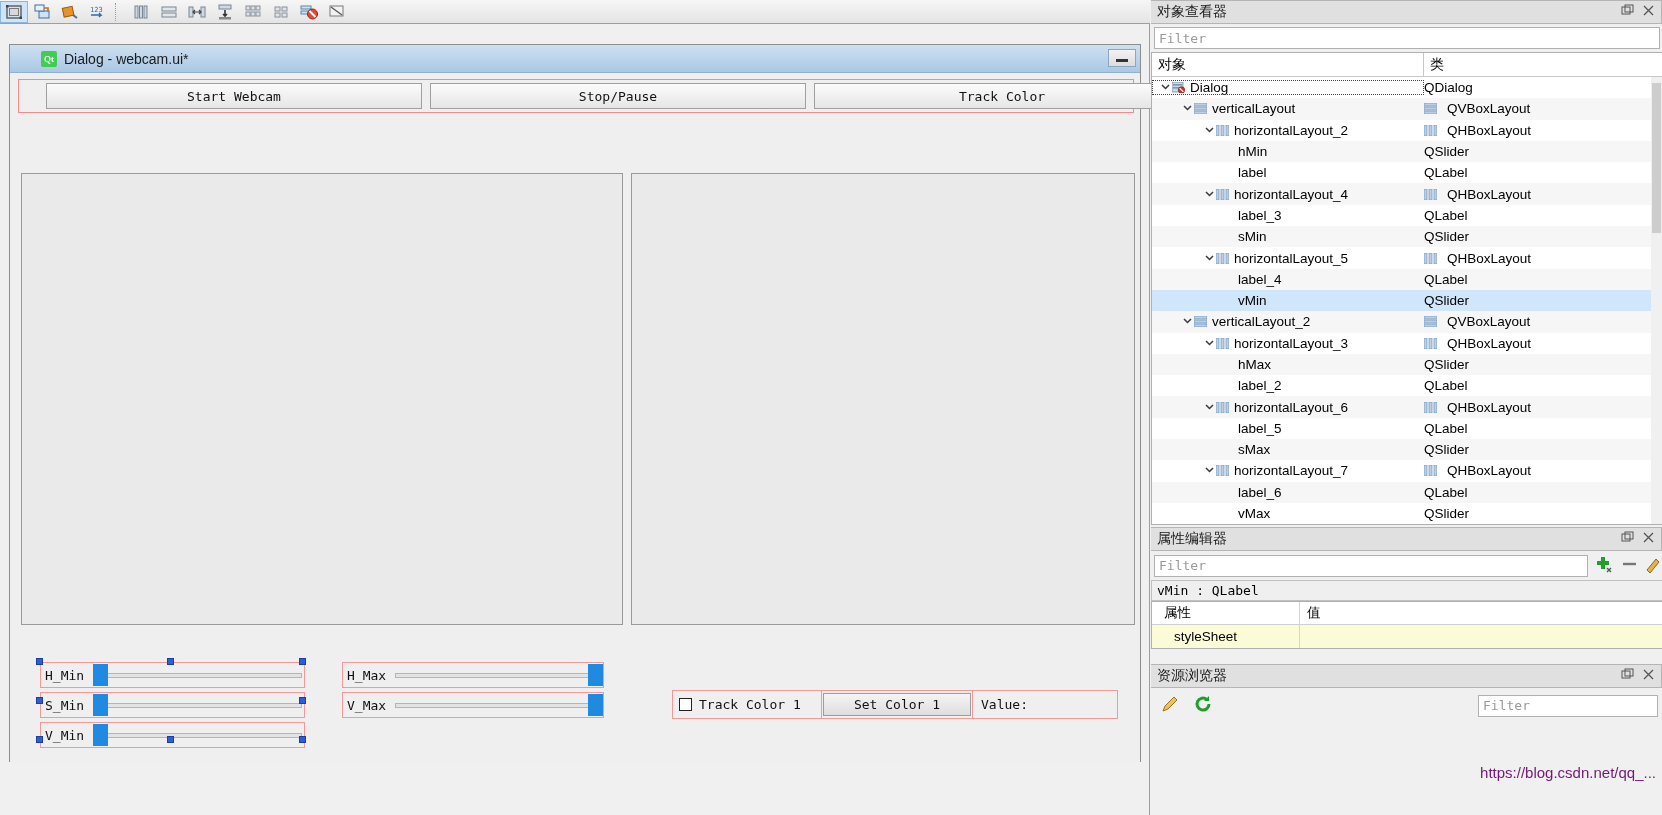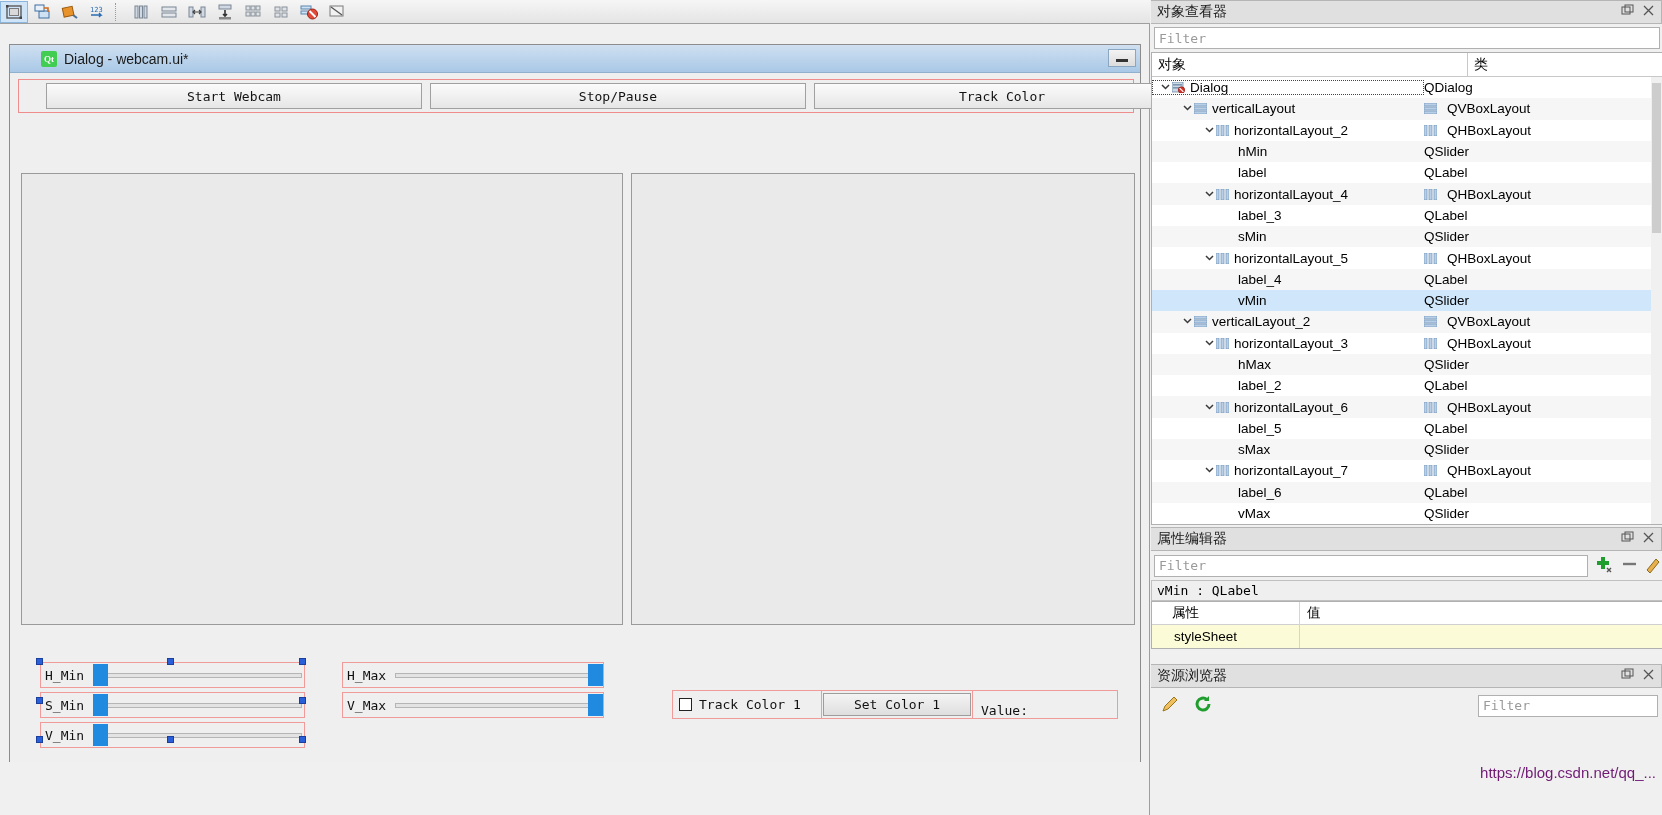--- a/index.html
+++ b/index.html
@@ -123,40 +123,40 @@
   .dock-title .dt-btns { margin-left:auto; display:flex; gap:8px; padding-right:6px; color:#555; }
   .filterbox {
     margin:3px 2px 3px 3px; height:22px; background:#fff; border:1px solid #b0b0b0;
     display:flex; align-items:center; padding-left:4px;
     font-family:"DejaVu Sans Mono", monospace; font-size:13px; color:#9a9a9a;
   }
 
   .tree { background:#fff; border:1px solid #b0b0b0; border-right:none; position:relative; overflow:hidden; }
   .thead { display:flex; height:24px; border-bottom:1px solid #c8c8c8; background:#fff; }
   .thcell { display:flex; align-items:center; padding-left:6px; font-size:14px; }
-  .thcell.obj { width:316px; border-right:1px solid #c8c8c8; }
+  .thcell.obj { width:272px; border-right:1px solid #c8c8c8; }
   .trow { display:flex; height:21.3px; align-items:center; font-size:13.5px; }
   .trow.alt { background:#f6f6f6; }
   .trow.sel { background:#cfe6fb; }
   .tname { width:272px; display:flex; align-items:center; overflow:hidden; white-space:nowrap; }
   .tclass { display:flex; align-items:center; gap:5px; white-space:nowrap; }
   .chev { width:14px; display:inline-block; text-align:center; font-size:10px; color:#3a3a3a; }
   .licon { width:13px; height:11px; margin-right:5px; flex:0 0 13px; }
   .dotted { outline:1px dotted #444; outline-offset:-1px; }
 
   .prop-head {
     height:21px; background:#efefef; border:1px solid #c0c0c0; border-right:none;
     display:flex; align-items:center; padding-left:5px;
     font-family:"DejaVu Sans Mono", monospace; font-size:13px;
   }
   .ptable { border:1px solid #b0b0b0; border-right:none; background:#fff; }
   .prow { display:flex; height:23px; align-items:center; font-size:13.5px; }
   .prow.hdr { background:#fff; border-bottom:1px solid #d0d0d0; }
   .prow.yel { background:#fcfbd7; }
-  .pname { width:148px; padding-left:20px; border-right:1px solid #d5d5d5; height:23px; display:flex; align-items:center; overflow:hidden; }
+  .pname { width:148px; padding-left:12px; border-right:1px solid #d5d5d5; height:23px; display:flex; align-items:center; overflow:hidden; }
   .pname.ind { padding-left:22px; }
   .pval { flex:1; padding-left:7px; height:23px; display:flex; align-items:center; }
   .pchk { width:14px; height:14px; border:1.5px solid #222; background:#fff; }
 
   .res-icons { display:flex; align-items:center; gap:12px; padding:5px 0 0 10px; height:30px; }
   .watermark {
     position:absolute; right:6px; bottom:34px; font-size:15px; color:#701a75;
     font-family:"Liberation Sans", sans-serif; white-space:nowrap; pointer-events:none;
   }
   .scrollv {
@@ -338,21 +338,21 @@
         <div class="trackrow">
           <div class="cellbox" style="width:148px;">
             <i class="chk"></i>
             <span class="mono">Track Color 1</span>
           </div>
           <div class="vdiv"></div>
           <div class="cellbox" style="width:150px; justify-content:center;">
             <span class="setbtn mono">Set Color 1</span>
           </div>
           <div class="vdiv"></div>
-          <div class="cellbox" style="flex:1; padding-left:8px;align-items:flex-end;">
+          <div class="cellbox" style="flex:1; padding-left:8px;">
             <span class="mono">Value:</span>
           </div>
         </div>
 
       </div>
     </div>
   </div>
 
   <div class="dock">
 

